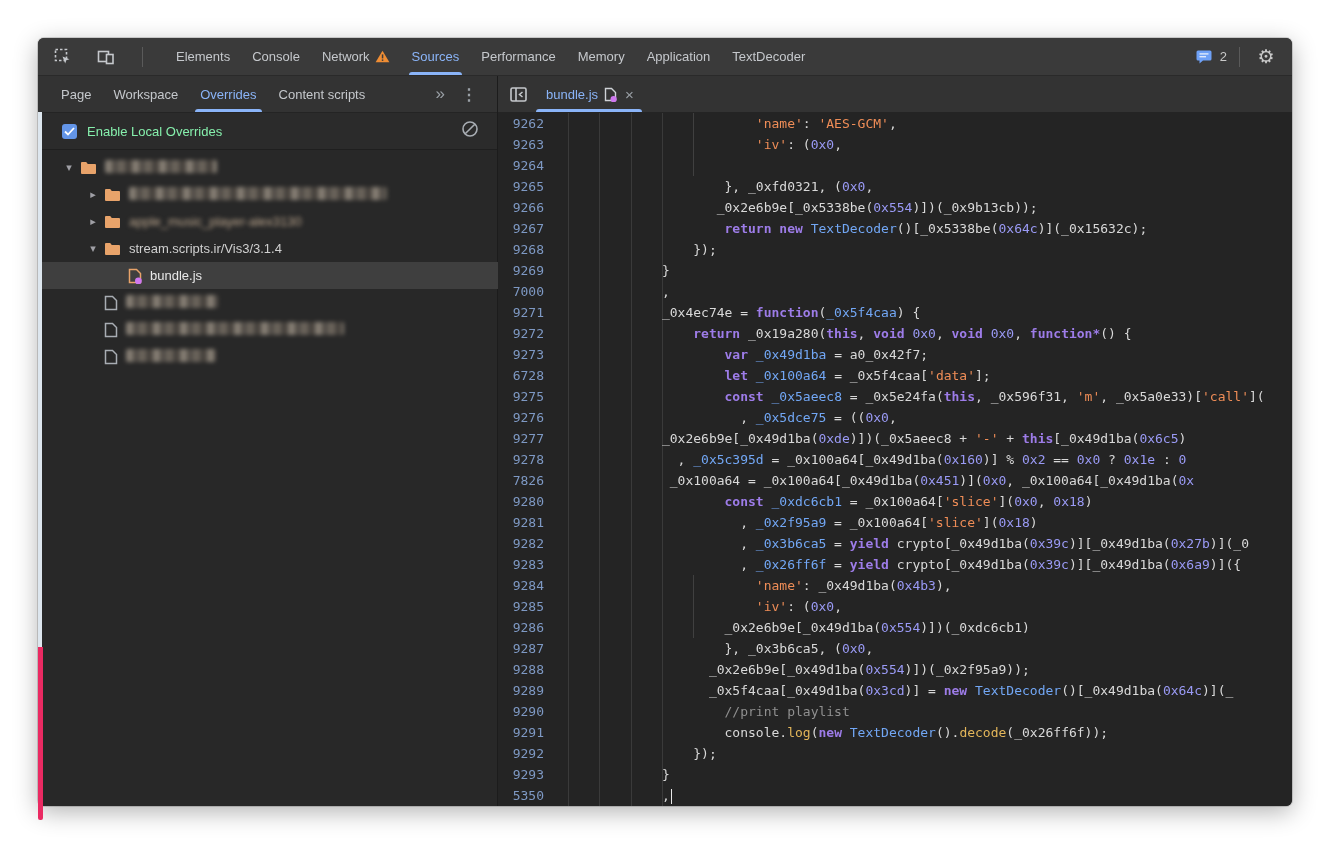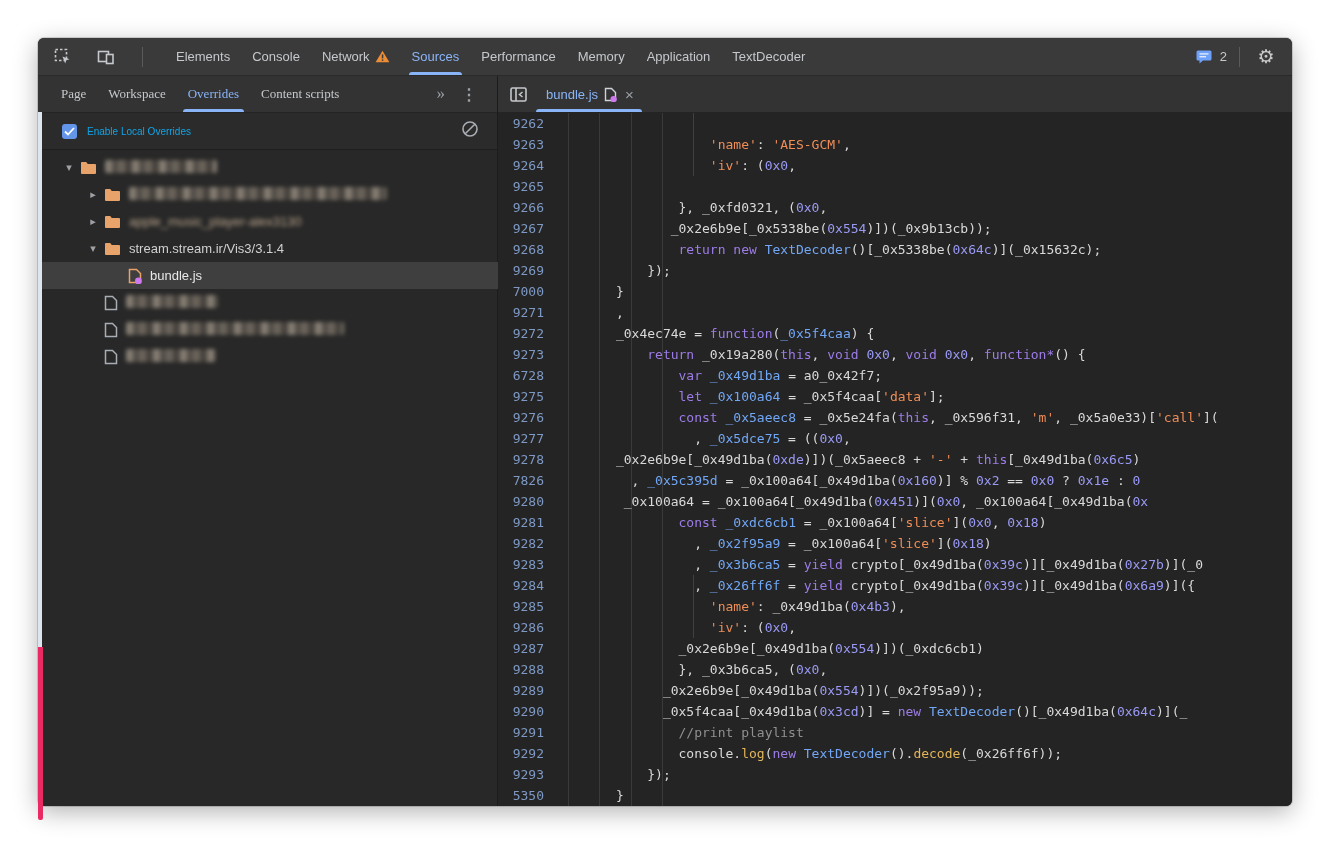--- a/index.html
+++ b/index.html
@@ -29,35 +29,35 @@
   .tb-right { margin-left:auto; display:flex; align-items:center; gap:6px; }
   .badge-num { font-size:13px; color:#c9c9c9; margin-left:-2px; }
   .gear { font-size:19px; color:#c9c9c9; line-height:1; }
 
   
   .body { display:flex; height:730px; }
 
   
   .sidebar { position:relative; width:460px; background:#282828; border-right:1px solid #1c1c1c; flex:none; }
   .nav-tabs { height:37px; background:#333333; border-bottom:1px solid #242424;
-    display:flex; align-items:center; padding:0 10px 0 12px;font-family:Liberation Serif, serif; }
+    display:flex; align-items:center; padding:0 10px 0 12px; }
   .nav-tab { position:relative; height:100%; display:flex; align-items:center;
     padding:0 11px; font-size:13px; color:#c5c8cc; }
   .nav-tab.active { color:var(--accent); }
   .nav-tab.active::after { content:""; position:absolute; left:6px; right:6px; bottom:0;
     height:3px; border-radius:3px 3px 0 0; background:var(--accent); }
   .nav-spacer { flex:1; }
   .chevrons { color:#9aa0a6; font-size:17px; padding:0 8px; letter-spacing:-2px; }
   .kebab { color:#9aa0a6; font-size:16px; padding:0 10px; font-weight:bold; }
 
   .overrides-bar { height:37px; background:#2b2b2b; border-bottom:1px solid #1f1f1f;
     display:flex; align-items:center; padding:0 18px 0 24px; }
   .checkbox { width:15px; height:15px; border-radius:3px; background:#6395e8;
     display:flex; align-items:center; justify-content:center; margin-right:10px; flex:none; }
-  .overrides-label { font-size:10px; color:#0ea5e9; }
+  .overrides-label { font-size:13px; color:#86efac; }
   .bar-spacer { flex:1; }
 
   
   .tree { padding-top:4px; font-size:13px; color:#d0d0d0; }
   .trow { position:relative; height:27px; display:flex; align-items:center; }
   .trow.selected::before { content:""; position:absolute; left:0; top:0; bottom:0; right:-23px;
     width:483px; background:#3f3f3f; border-radius:0 14px 14px 0; }
   .trow > * { position:relative; }
   .arrow { width:14px; text-align:center; color:#a0a0a6; font-size:11px; flex:none; }
   .ticon { margin:0 8px 0 4px; flex:none; display:flex; }
@@ -76,24 +76,24 @@
     display:flex; align-items:center; flex:none; padding-left:6px; }
   .etab { position:relative; height:100%; display:flex; align-items:center; gap:6px; padding:0 10px 0 14px; }
   .etab::after { content:""; position:absolute; left:4px; right:4px; bottom:0; height:3px;
     border-radius:3px 3px 0 0; background:var(--accent); }
   .etab-label { font-size:13px; color:var(--accent); }
   .etab-close { color:#9aa0a6; font-size:15px; padding:0 2px; }
 
   .code { position:relative; flex:1; font-family:"DejaVu Sans Mono", monospace; font-size:13px; line-height:21px; }
   .guide { position:absolute; width:1px; background:#3a3a3a; top:0; bottom:0; z-index:0; }
   .guide.partial { bottom:auto; background:#404040; }
-  .cl { position:relative; display:flex; height:21px; white-space:pre; z-index:1;flex-direction:column; }
+  .cl { position:relative; display:flex; height:21px; white-space:pre; z-index:1; }
   .ln { width:46px; flex:none; text-align:right; color:var(--gutter); }
   .lt { padding-left:24px; flex:none; }
-  .tok-k { color:var(--kw); }
+  .tok-k { color:var(--kw);font-weight:bold; }
   .tok-s { color:var(--str); }
   .tok-n { color:var(--num); }
   .tok-d { color:var(--def); }
   .tok-p { color:var(--prop); }
   .tok-c { color:var(--com); }
   .tok-t { color:var(--plain); }
   .caret { display:inline-block; width:1.5px; height:15px; background:#e8e8e8; vertical-align:middle; margin-left:1px; }
 </style>
 </head>
 <body>
@@ -226,21 +226,21 @@
                 </span>
                 <span class="tlabel blurtext" style="color: rgb(185, 164, 140);">apple_music_player-alex3130</span>
               </div>
               <div class="trow" style="padding-left: 48px;">
                 <span class="arrow">▾</span>
                 <span class="ticon">
                   <svg width="17" height="14" viewBox="0 0 17 14">
                     <path d="M1 2 a1 1 0 0 1 1-1 h4.2 l1.6 2 H15 a1 1 0 0 1 1 1 v8 a1 1 0 0 1 -1 1 H2 a1 1 0 0 1 -1-1 Z" fill="#e8a36a"></path>
                   </svg>
                 </span>
-                <span class="tlabel">stream.stream.ir/Vis3/3.1.4</span>
+                <span class="tlabel">stream.scripts.ir/Vis3/3.1.4</span>
               </div>
               <div class="trow selected" style="padding-left: 86px;">
                 <span class="ticon">
                   <svg width="14" height="16" viewBox="0 0 14 16">
                     <path d="M1.5 1.5 h7 l4 4 v9 h-11 z" fill="none" stroke="#e8a36a" stroke-width="1.5"></path>
                     <circle cx="10.4" cy="13" r="3.4" fill="#cf78f0"></circle>
                   </svg>
                 </span>
                 <span class="tlabel" style="color: rgb(232, 232, 232);">bundle.js</span>
               </div>

